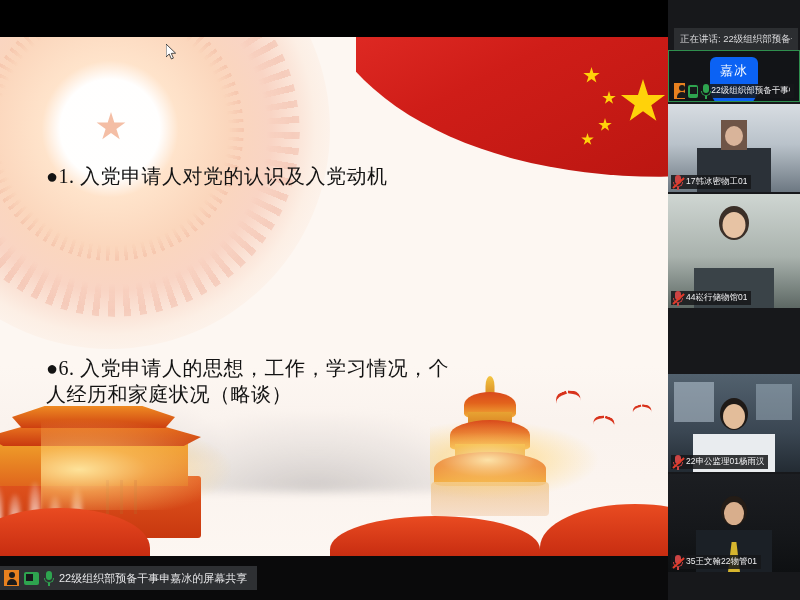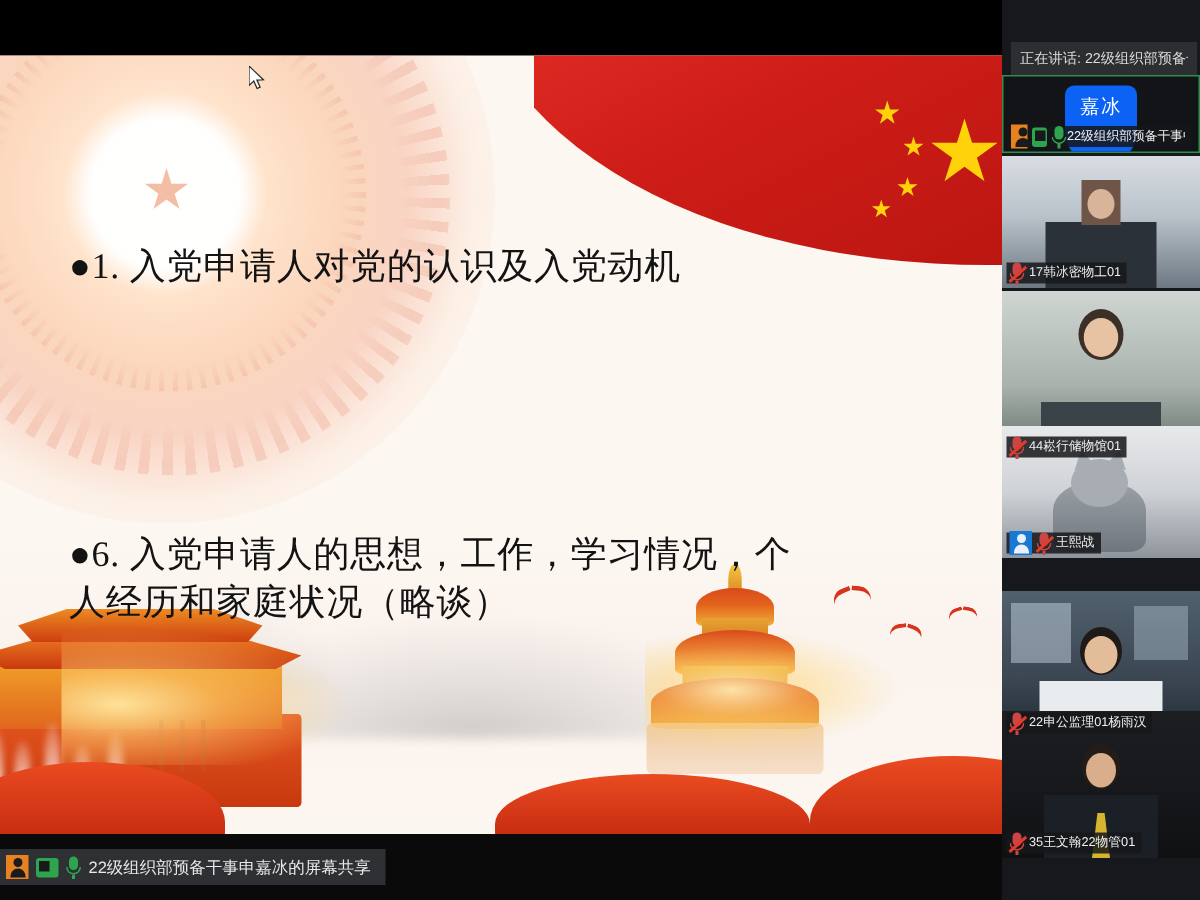--- a/index.html
+++ b/index.html
@@ -150,21 +150,21 @@
   .bird::after{ right:0; border-radius:0 60% 0 0; transform:rotate(14deg); }
   .b1 { left:556px; bottom:152px; transform:scale(1.05) rotate(-8deg); }
   .b2 { left:592px; bottom:128px; transform:scale(.9) rotate(6deg); }
   .b3 { left:630px; bottom:140px; transform:scale(.8) rotate(-4deg); }
 
   
   #slide-text { position:absolute; left:0; top:0; width:668px; height:519px; z-index:20; }
   .bullet-line {
     position:absolute; left:46px; right:22px;
     font-family:"Liberation Serif","DejaVu Serif",serif;
-    font-size:24px; color:#131313; letter-spacing:.5px; line-height:1.32;
+    font-size:20px; color:#131313; letter-spacing:.5px; line-height:1.32;
     white-space:pre-wrap;
   }
   #bl1 { top:126px; }
   #bl2 { top:196px; }
   #bl3 { top:318px; }
 
   
   #share-bar {
     position:absolute; left:0; top:556px; width:668px; height:44px; background:#0a0a0b;
   }
@@ -222,21 +222,21 @@
     position:absolute; left:50%; transform:translateX(-50%); top:6px;
     width:48px; height:52px; background:#0b62f4; border-radius:6px 6px 42% 42%;
     display:flex; align-items:flex-start; justify-content:center; padding-top:5px;
   }
   .avatar-shield span { color:#fff; font-size:13px; font-weight:normal; letter-spacing:1px; }
 
   
   #tile2 { top:104px; height:88px; }
   #tile3 { top:194px; height:114px; }
   #tile4 { top:284px; height:88px; }
-  #tile5 { top:374px; height:98px;margin-top:20px; }
+  #tile5 { top:374px; height:98px; }
   #tile6 { top:474px; height:98px; }
 
   .vid-dark { background:#0369a1;text-align:center; }
   .bust { position:absolute; left:50%; transform:translateX(-50%); }
 
   
   .t2bg{ position:absolute; inset:0; background:linear-gradient(to bottom,#d8dde2 0%,#b9c2ca 46%,#6d7882 100%); }
   .t2head{ top:16px; width:26px; height:30px; background:#6f5547; }
   .t2face{ position:absolute; left:50%; transform:translateX(-50%); top:22px; width:18px; height:20px;
     background:#d9b49a; border-radius:50%; }
@@ -420,38 +420,20 @@
     <div class="name-chip">
       <span class="ic ic-mic ic-mic-muted">
         <span class="cap"></span>
           <span class="arc"></span>
           <span class="stem"></span>
       </span>
       <span class="nm">44崧行储物馆01</span>
     </div>
   </div>
 
-  <div class="tile vid-dark" id="tile4">
-    <div class="tile-inner">
-      <div class="t4bg"></div>
-      <div class="catbody"></div>
-      <div class="catear ce1"></div>
-      <div class="catear ce2"></div>
-      <div class="cathead"></div>
-    </div>
-    <div class="name-chip">
-      <span class="ic ic-person-blue"></span>
-      <span class="ic ic-mic ic-mic-muted">
-        <span class="cap"></span>
-          <span class="arc"></span>
-          <span class="stem"></span>
-      </span>
-      <span class="nm">王熙战</span>
-    </div>
-  </div>
 
   <div class="tile vid-dark" id="tile5">
     <div class="tile-inner">
       <div class="t5bg"></div>
       <div class="t5win"></div>
       <div class="t5win2"></div>
       <div class="bust t5sh shoulders"></div>
       <div class="bust t5head head"></div>
       <div class="t5face"></div>
     </div>

